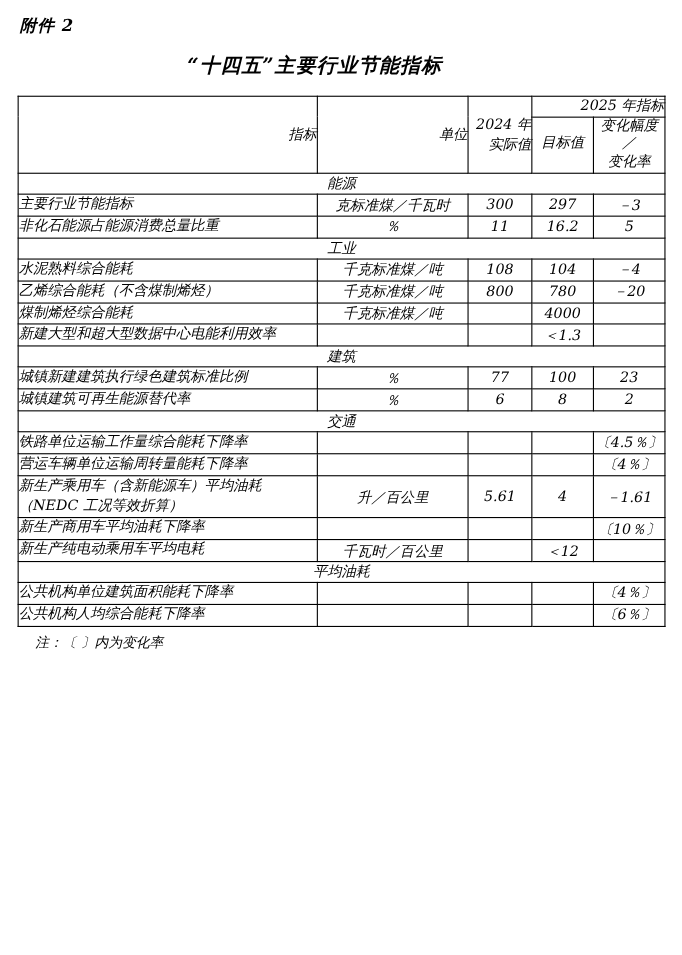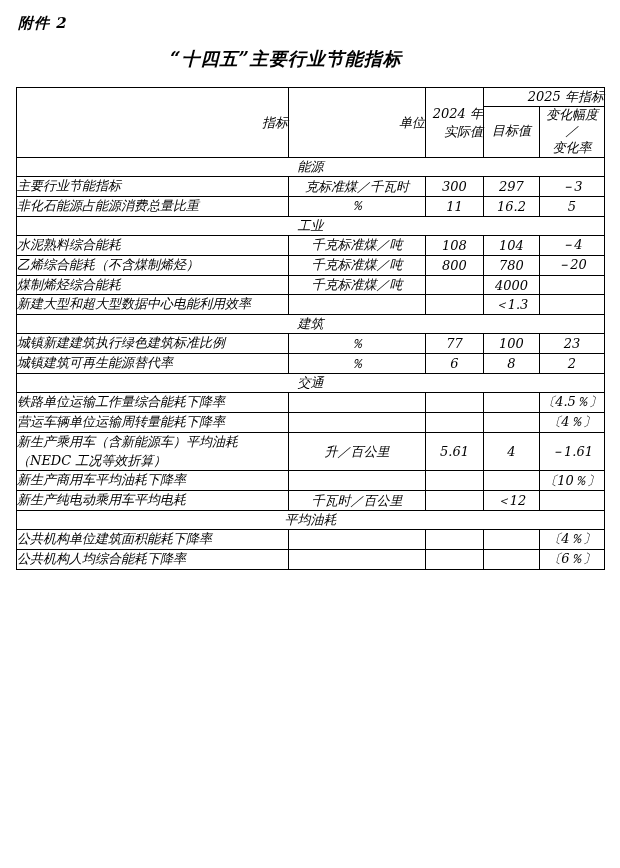--- a/index.html
+++ b/index.html
@@ -251,14 +251,15 @@
       <tr>
         <td class="ind-name">公共机构人均综合能耗下降率</td>
         <td class="c"></td>
         <td class="c"></td>
         <td class="c"></td>
         <td class="c">〔6％〕</td>
       </tr>
     </tbody>
   </table>
 
+  <div class="note">注：〔 〕内为变化率</div>
 
 </div>
 
 </body></html>

